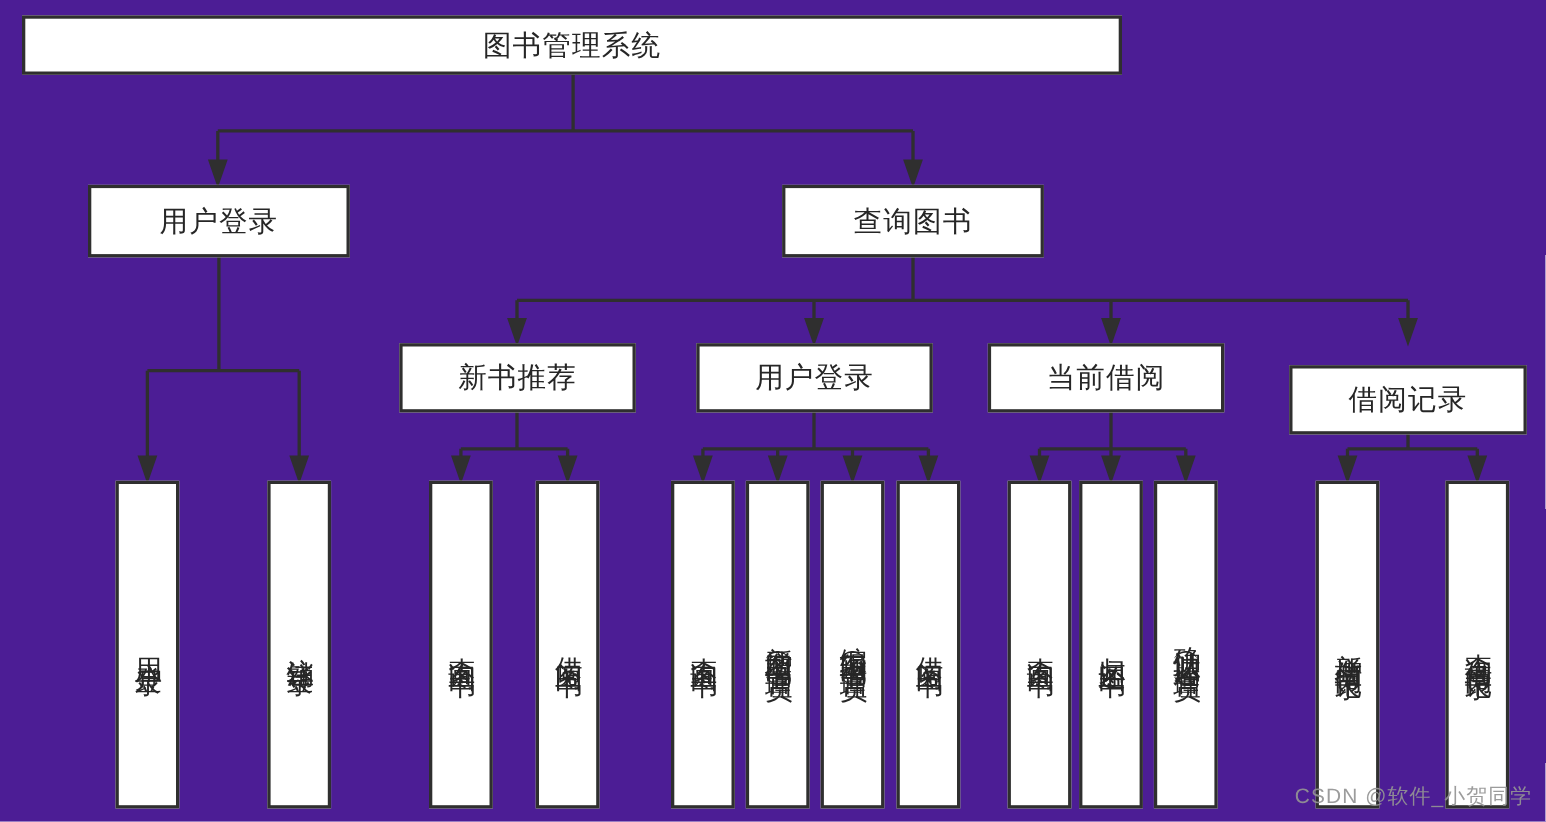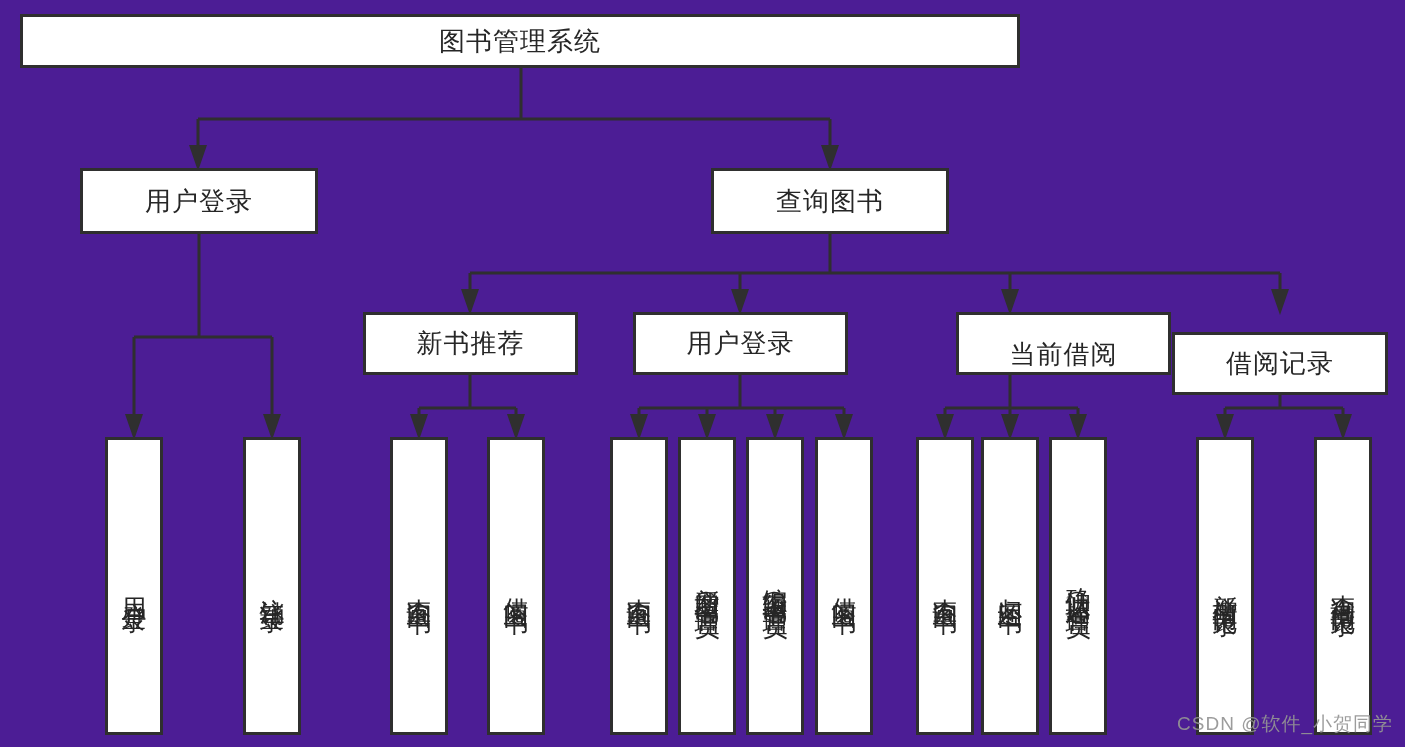--- a/index.html
+++ b/index.html
@@ -17,21 +17,21 @@
     color:#262626;
   }
   .hlabel{font-size:26px;letter-spacing:1px;white-space:nowrap;}
   .root{left:20px;top:14px;width:1000px;height:54px;}
   .l2{top:168px;width:238px;height:66px;}
   .l2.user{left:80px;}
   .l2.book{left:711px;}
   .l3{top:312px;width:215px;height:63px;}
   .l3.rec{left:363px;}
   .l3.borrow{left:633px;}
-  .l3.cur{left:956px;align-items:flex-end;}
+  .l3.cur{left:898px;}
   .l3.log{left:1172px;width:216px;margin-top:20px;}
   .v{top:437px;width:58px;height:298px;}
   .vtext{
     writing-mode:vertical-rl;
     text-orientation:mixed;
     font-size:25px;
     letter-spacing:4px;
     line-height:1;
     white-space:nowrap;
     color:#262626;

